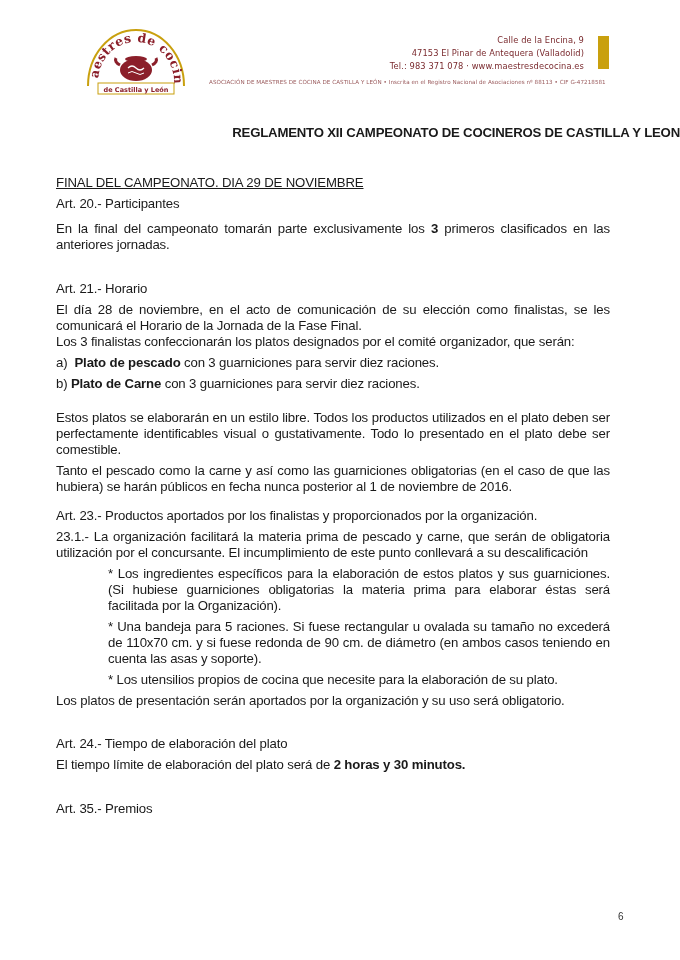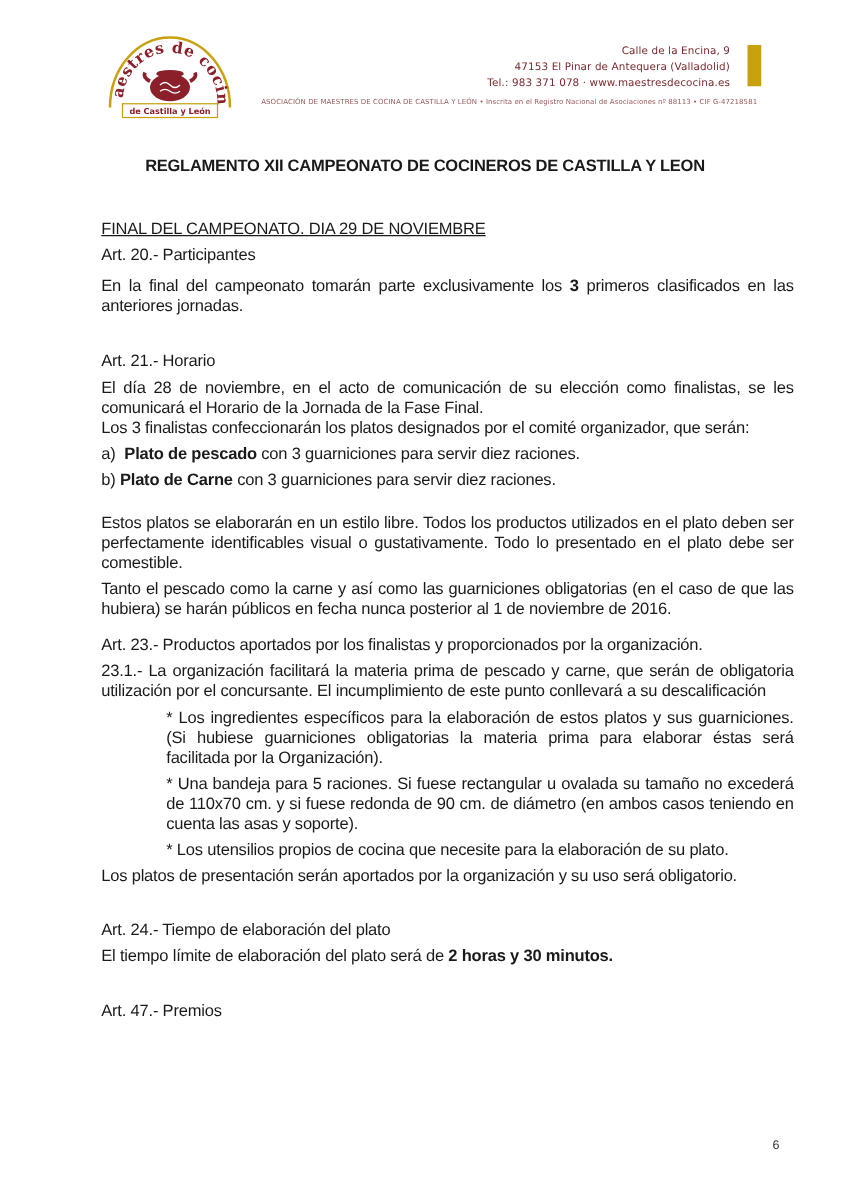--- a/index.html
+++ b/index.html
@@ -9,23 +9,23 @@
   
   .logo { position: absolute; left: 84px; top: 20px; width: 104px; height: 76px; }
   .addr { position: absolute; right: 96px; top: 34px; text-align: right;
           font-family: "DejaVu Sans", sans-serif; font-size: 8.3px; line-height: 13px;
           color: #7a2a2e; letter-spacing: 0.1px; margin-left: 28px; }
   .gold-bar { position: absolute; left: 598px; top: 36px; width: 11px; height: 33px; background: #c9a00e; }
   .assoc { position: absolute; left: 209px; top: 79px; font-family: "DejaVu Sans", sans-serif;
            font-size: 5.6px; color: #9a5a5c; white-space: nowrap; letter-spacing: 0.05px; }
 
   
-  .doc-title { position: absolute; left: 0; width: 680px; top: 125px; text-align: center;
+  .doc-title { position: absolute; left: 0; width: 680px; top: 125px; text-align: right;
                font-weight: bold; font-size: 13.2px; letter-spacing: -0.2px; }
-  .content { position: absolute; left: 81px; width: 554px; top: 175px;
+  .content { position: absolute; left: 56px; width: 554px; top: 175px;
              font-size: 13.2px; line-height: 16px; letter-spacing: -0.15px; }
   .p { margin: 0; }
   .just { text-align: justify; text-align-last: left; }
   .u { text-decoration: underline; }
   .indent { padding-left: 52px; }
   .page-num { position: absolute; left: 618px; top: 911px; font-size: 10px; color: #333; }
   b { font-weight: bold; text-align: right; }
 </style>
 </head>
 <body>
@@ -80,16 +80,16 @@
   <p class="p" style="margin-top:13px;margin-bottom:5px">Art. 23.- Productos aportados por los finalistas y proporcionados por la organización.</p>
   <p class="p just" style="margin-bottom:5px">23.1.- La organización facilitará la materia prima de pescado y carne, que serán de obligatoria utilización por el concursante. El incumplimiento de este punto conllevará a su descalificación</p>
   <p class="p just indent" style="margin-bottom:5px">* Los ingredientes específicos para la elaboración de estos platos y sus guarniciones. (Si hubiese guarniciones obligatorias la materia prima para elaborar éstas será facilitada por la Organización).</p>
   <p class="p just indent" style="margin-bottom:5px">* Una bandeja para 5 raciones. Si fuese rectangular u ovalada su tamaño no excederá de 110x70 cm. y si fuese redonda de 90 cm. de diámetro (en ambos casos teniendo en cuenta las asas y soporte).</p>
   <p class="p indent" style="margin-bottom:5px">* Los utensilios propios de cocina que necesite para la elaboración de su plato.</p>
   <p class="p">Los platos de presentación serán aportados por la organización y su uso será obligatorio.</p>
 
   <p class="p" style="margin-top:27px;margin-bottom:5px">Art. 24.- Tiempo de elaboración del plato</p>
   <p class="p"><span>El tiempo límite de elaboración del plato será de </span><b>2 horas y 30 minutos.</b></p>
 
-  <p class="p" style="margin-top:28px">Art. 47.- Premios</p>
+  <p class="p" style="margin-top:28px">Art. 35.- Premios</p>
 </div>
 
 <div class="page-num">6</div>
 
 </body></html>

